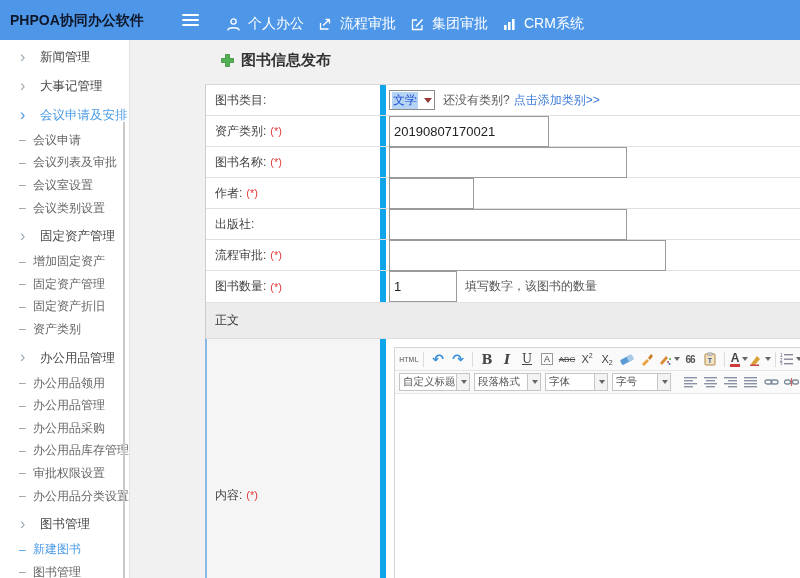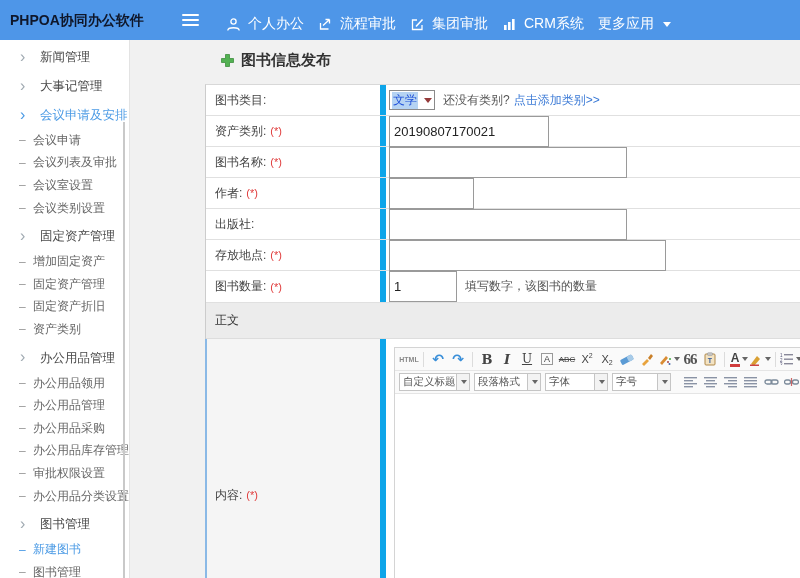--- a/index.html
+++ b/index.html
@@ -68,21 +68,21 @@
 .src-label { font-size:7px; font-weight:bold; color:#888; }
 .undo-g { color:#3a8fd9; font-size:14px; font-weight:bold; }
 .b-b { font-family:"DejaVu Serif",serif; font-weight:bold; font-size:13px; }
 .b-i { font-family:"DejaVu Serif",serif; font-style:italic; font-weight:bold; font-size:13px; }
 .b-u { font-family:"DejaVu Serif",serif; font-size:12px; text-decoration:underline; }
 .b-abox { font-size:9px; border:1px solid #999; padding:0 2px; line-height:10px; }
 .b-strike { font-size:8px; text-decoration:line-through; }
 .b-supsub { font-size:11px; line-height:19px; }
 .b-supsub .sm { font-size:7px; position:relative; top:-4px; }
 .b-supsub.down .sm { top:3px; }
-.b-quote { font-family:Liberation Serif, serif; font-weight:bold; font-size:15px; color:#555; letter-spacing:-1px; }
+.b-quote { font-family:Liberation Sans, sans-serif; font-weight:bold; font-size:10px; color:#555; letter-spacing:-1px; }
 .b-fontcolor { font-size:12px; font-weight:bold; line-height:12px; border-bottom:3px solid #d03c3c; padding:0 1px; }
 .combo { display:flex; align-items:center; height:18px; margin-right:4px; flex:0 0 auto; }
 .combo .cbox { border:1px solid #c5c5c5; background:#fff; height:18px; display:flex; align-items:center; padding:0 3px; font-size:10.5px; color:#555; white-space:nowrap; overflow:hidden; }
 .combo .cbtn { border:1px solid #c5c5c5; border-left:none; background:#f3f3f3; width:13px; height:18px; display:flex; align-items:center; justify-content:center; }
 .cw1 { width:58px; } .cw2 { width:54px; } .cw3 { width:50px; } .cw4 { width:46px; }
 .editor-body { height:244px; background:#fff; }
 </style>
 </head>
 <body>
 
@@ -124,24 +124,20 @@
     <div class="topnav-item">
       <span class="ticon">
         <svg width="15" height="15" viewBox="0 0 15 15">
             <rect x="2" y="8" width="2.6" height="5" fill="#fff"></rect>
             <rect x="6" y="5" width="2.6" height="8" fill="#fff"></rect>
             <rect x="10" y="2" width="2.6" height="11" fill="#fff"></rect>
           </svg>
       </span>
       <span>CRM系统</span>
     </div>
-    <div class="topnav-item">
-      <span>更多应用</span>
-      <span class="caret-down"></span>
-    </div>
   </div>
 </div>
 
 <div class="sidebar">
   <div class="sb-list">
       <div class="sb-item group">
         <span class="pre">›</span>
         <span class="lbl">新闻管理</span>
       </div>
       <div class="sb-item group">
@@ -290,21 +286,21 @@
       <div class="label-cell">
           <span>出版社:</span>
         </div>
       <div class="field-cell">
           <input class="txt w238" style="">
         </div>
     </div>
 
     <div class="frow h31">
       <div class="label-cell">
-          <span>存放地点:</span>
+          <span>流程审批:</span>
           <span class="req">(*)</span>
         </div>
       <div class="field-cell">
           <input class="txt w277" style="">
         </div>
     </div>
 
     <div class="frow h32">
       <div class="label-cell">
           <span>图书数量:</span>

